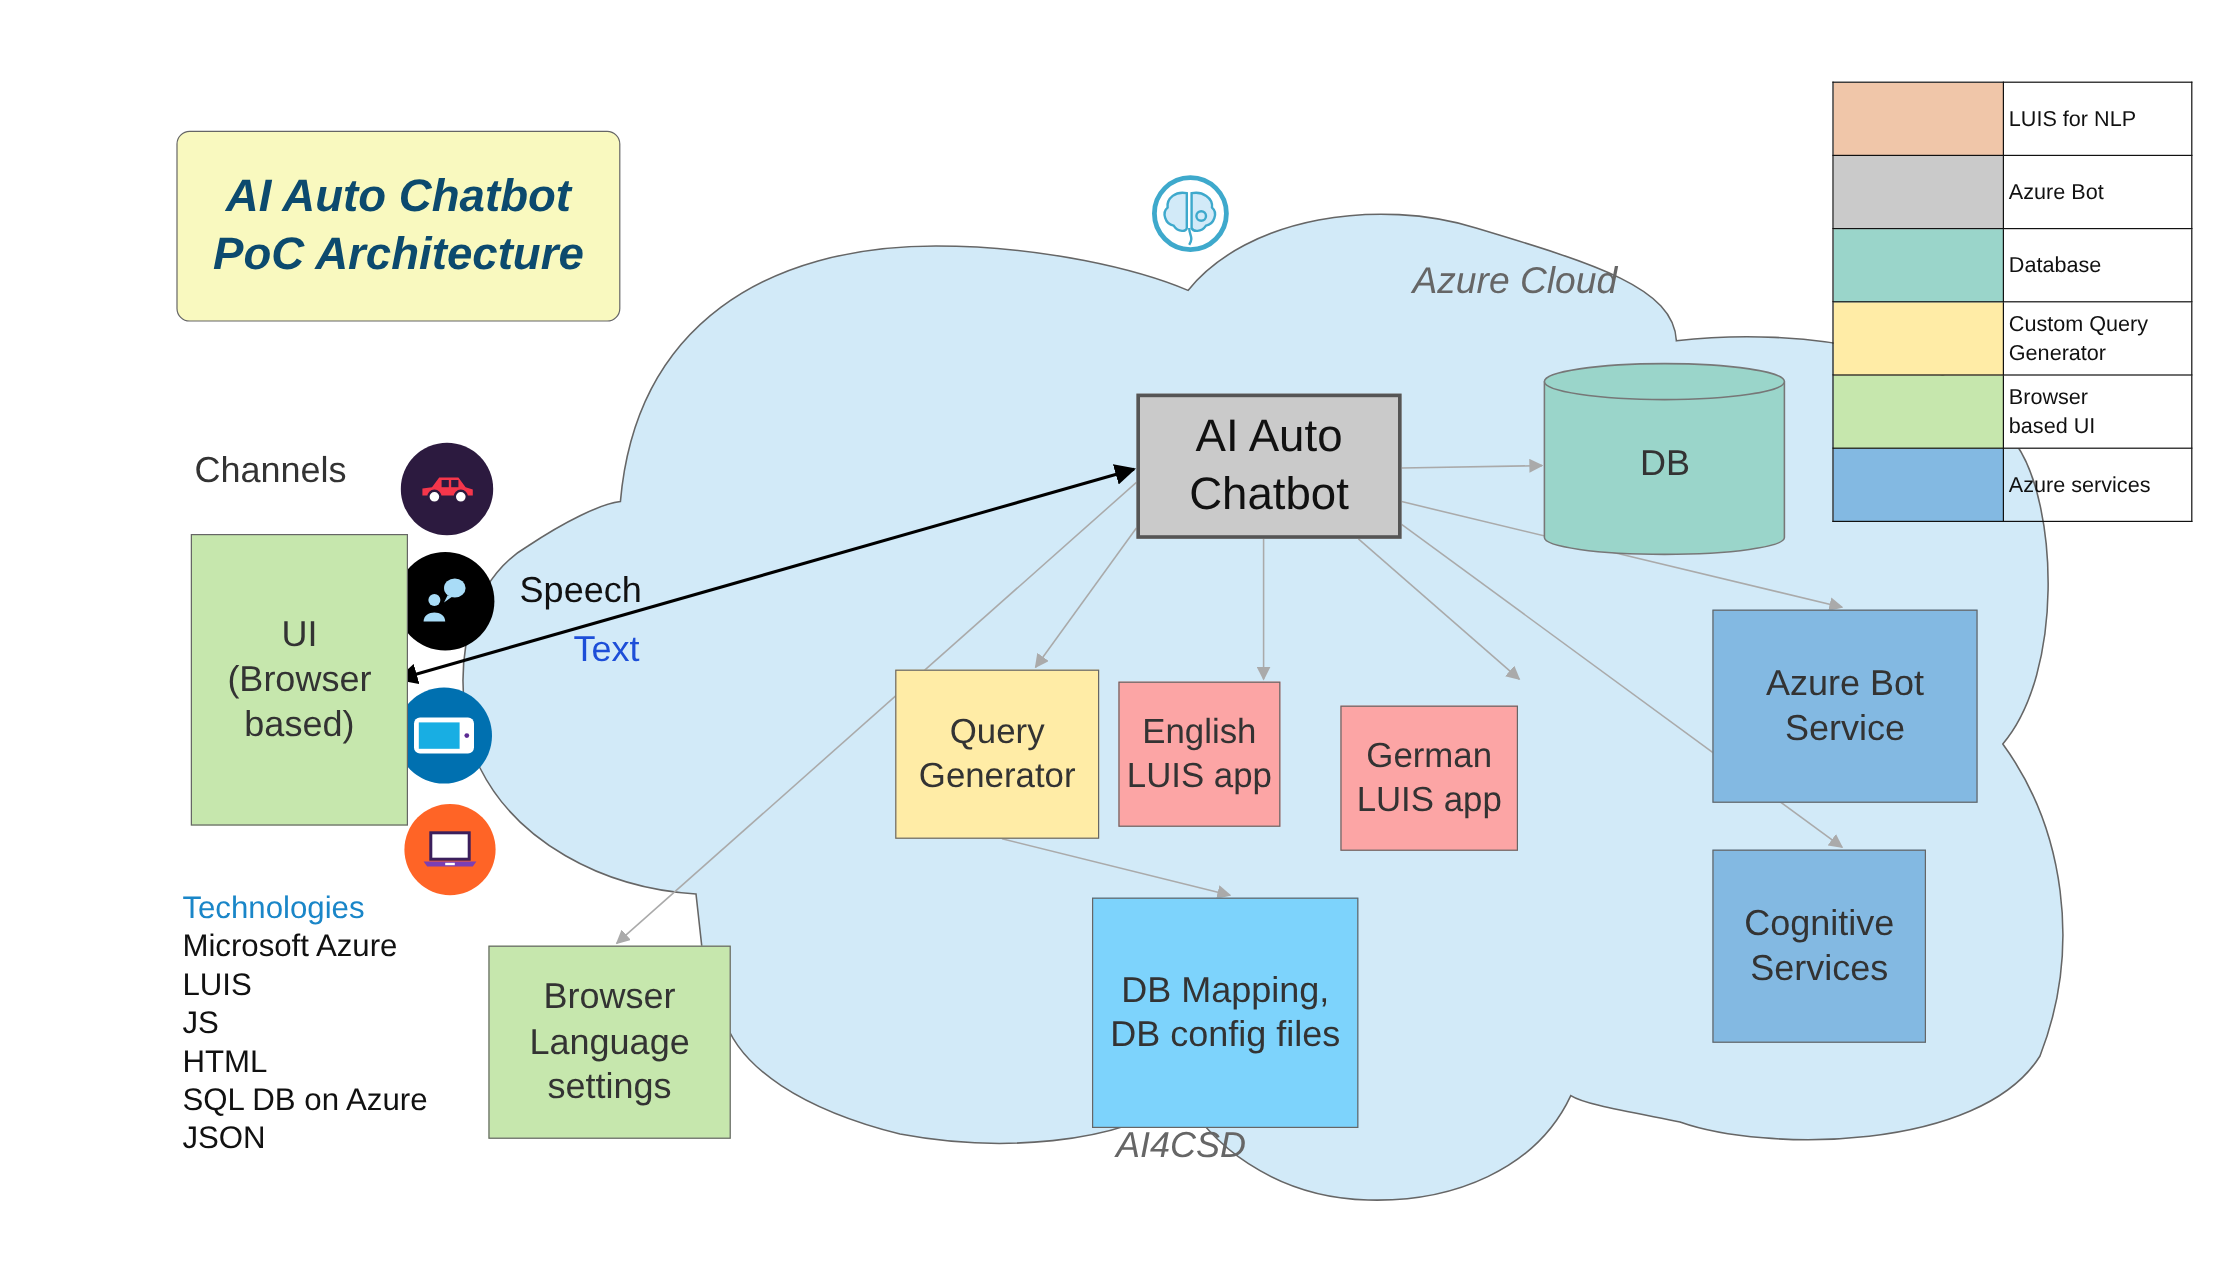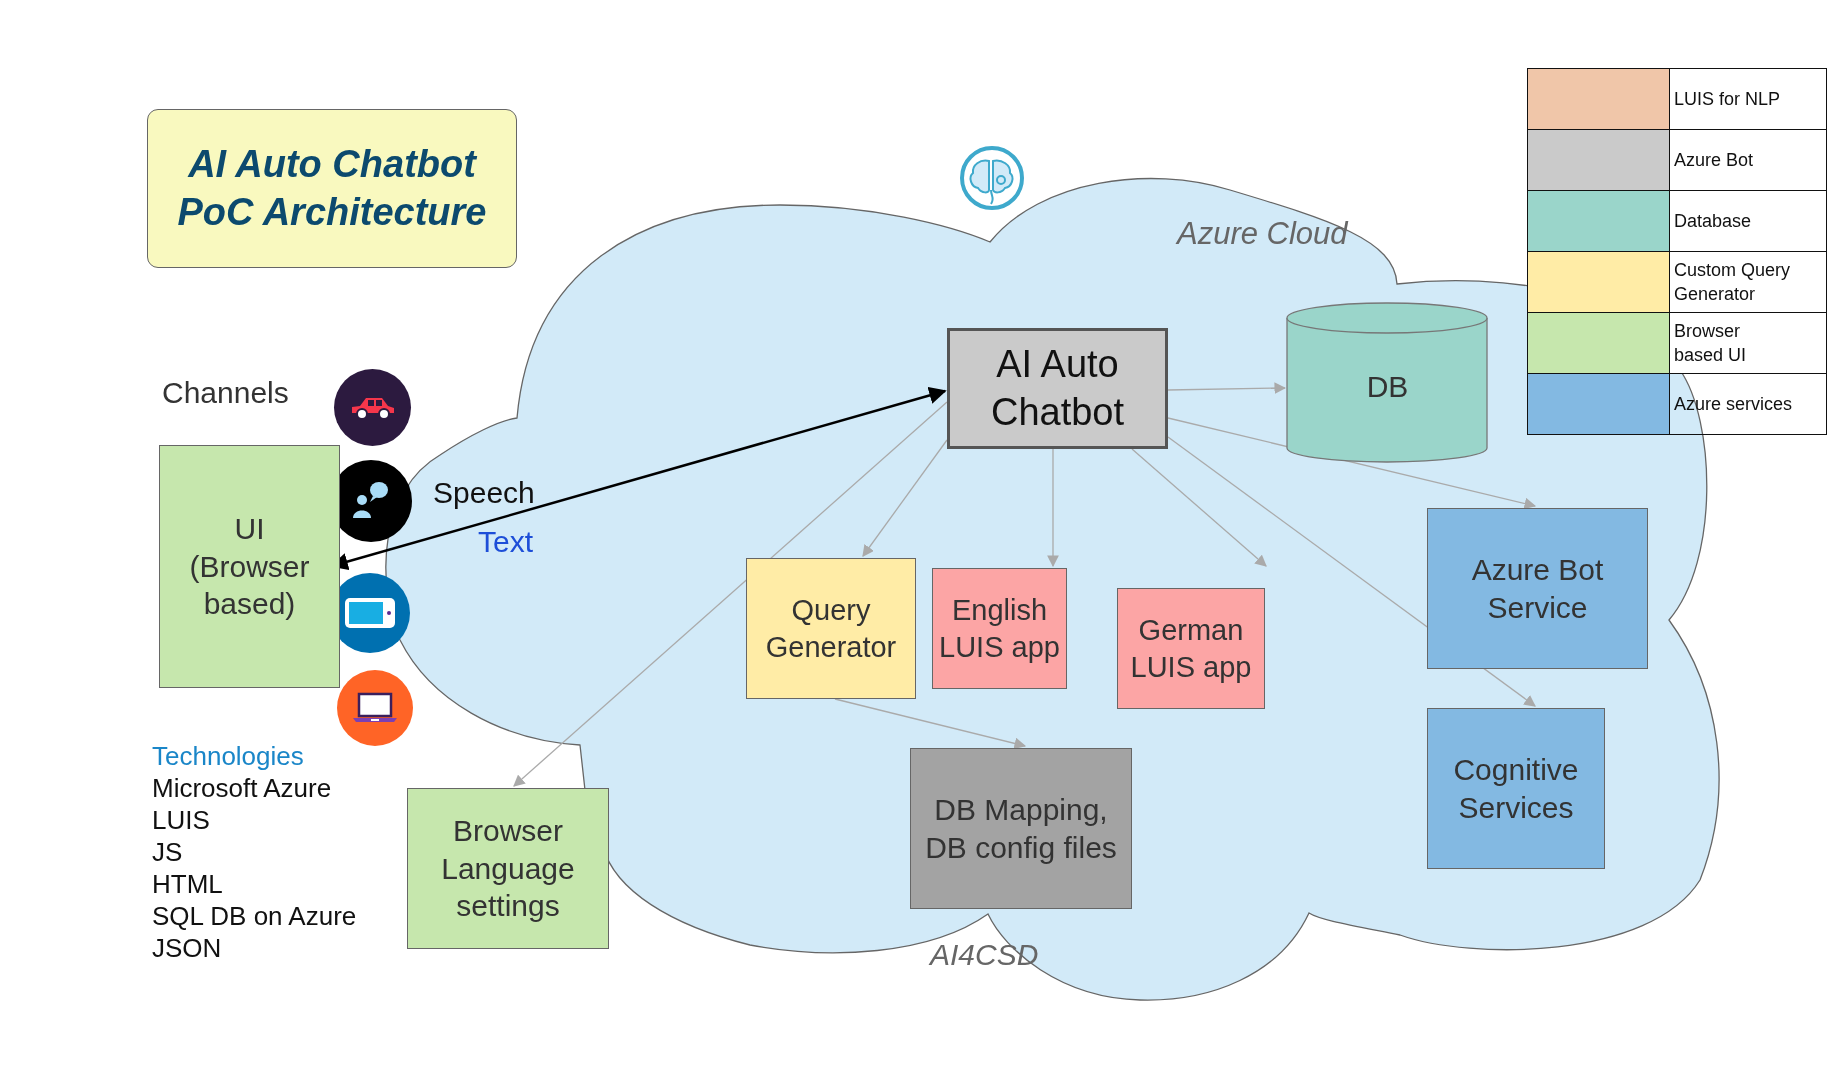--- a/index.html
+++ b/index.html
@@ -10,21 +10,21 @@
   .ui-box { left:159px; top:445px; width:181px; height:243px; background:#c6e7ad; font-size:30px; }
   .chatbot-box { left:947px; top:328px; width:221px; height:121px; background:#cacaca; border:3px solid #555; font-size:38px; color:#111; }
   .qg-box { left:746px; top:558px; width:170px; height:141px; background:#ffeca6; font-size:29px; }
   .luis-box { background:#fca5a5; font-size:29px; }
   .en-box { left:932px; top:568px; width:135px; height:121px; }
   .de-box { left:1117px; top:588px; width:148px; height:121px; }
   .azure-box { background:#83b9e2; font-size:30px; }
   .bot-box { left:1427px; top:508px; width:221px; height:161px; }
   .cog-box { left:1427px; top:708px; width:178px; height:161px; }
   .bl-box { left:407px; top:788px; width:202px; height:161px; background:#c6e7ad; font-size:30px; }
-  .dbm-box { left:910px; top:748px; width:222px; height:161px; background:#a3a3a3; font-size:30px; }
+  .dbm-box { left:910px; top:748px; width:222px; height:192px; background:#7dd3fc; font-size:30px; }
   .db-label { position:absolute; left:1287px; top:370px; width:201px; text-align:center; font-size:30px; color:#333; }
   .float-label { position:absolute; font-size:30px; color:#333; }
   .italic-gray { font-style:italic; color:#666666; position:absolute; }
   .channels-label { left:162px; top:376px; }
   .speech-label { left:433px; top:476px; color:#111; }
   .text-label { left:478px; top:525px; color:#1d4ed8; }
   .azure-cloud-label { left:1160px; top:216px; font-size:31px;margin-left:17px; }
   .ai4csd-label { left:930px; top:938px; font-size:30px; }
   .tech { position:absolute; left:152px; top:740px; font-size:26px; line-height:32px; color:#111; }
   .tech .tech-head { color:#1a86c8; }

